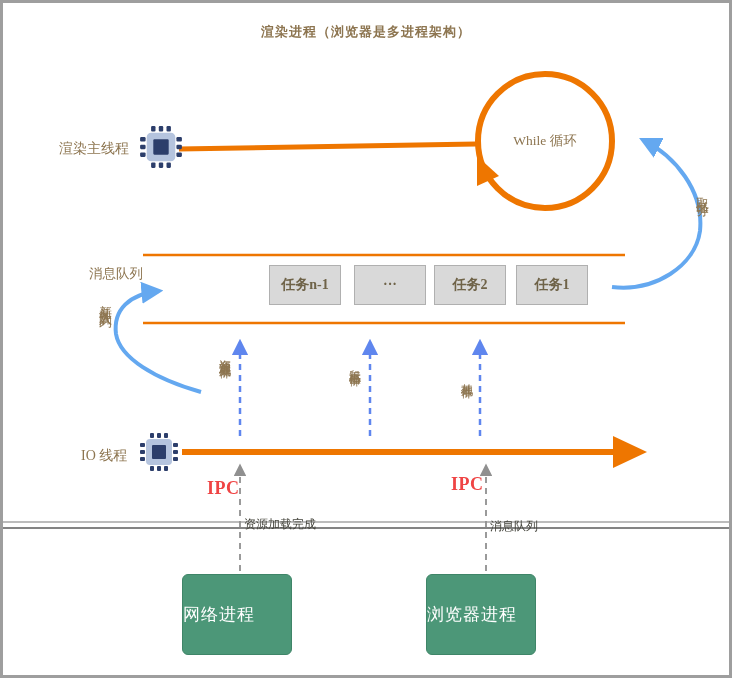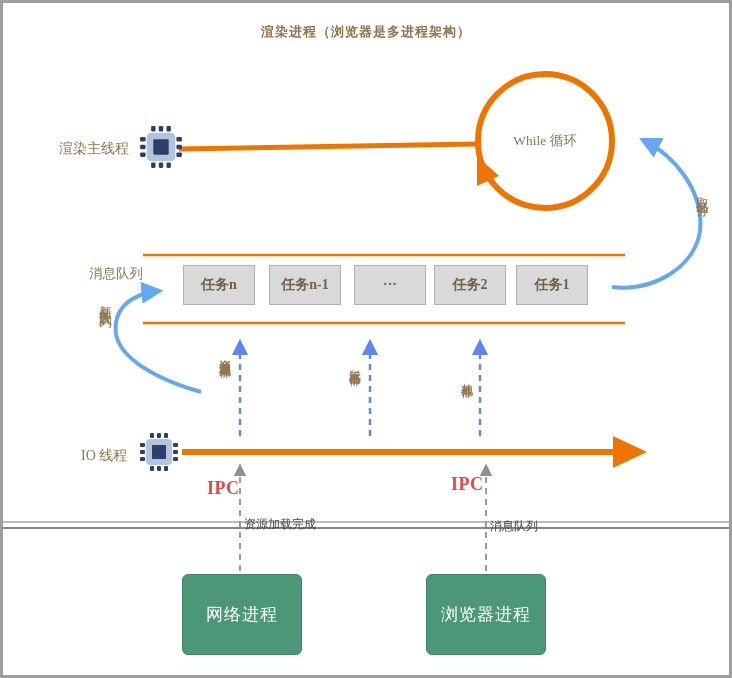--- a/index.html
+++ b/index.html
@@ -41,24 +41,24 @@
     box-sizing:border-box;
     display:flex;align-items:center;justify-content:center;
     font-size:14px;font-weight:bold;color:#6f6348;
   }
   .ipc{
     font-size:18px;font-weight:bold;color:#ef4444;letter-spacing:0.5px;
   }
   .small-note{font-size:12px;color:#44443c;white-space:nowrap;margin-top:18px;}
   .chip{display:block;}
   .process-box{
-    top:571px;width:120px;height:81px;
+    top:571px;width:110px;height:81px;
     background:#4c9778;border:1px solid #3f8568;border-radius:6px;
     box-sizing:border-box;
-    display:flex;align-items:center;justify-content:center;
+    display:flex;align-items:center;justify-content:flex-start;
     color:#ffffff;font-size:17px;letter-spacing:1px;
   }
   #top-divider{left:0;top:518px;width:100%;height:2px;background:#bcbcbc;}
   #bottom-panel{
     left:0;top:524px;width:100%;height:154px;
     background:#ffffff;border-top:2px solid #848484;box-sizing:border-box;
   }
 </style>
 </head>
 <body>
@@ -129,21 +129,20 @@
   <div class="abs olive" id="while-circle-label">While 循环</div>
 
   <div class="abs olive vtext vtext-lg" style="left:692px;top:184px;">取出任务</div>
 
   <div class="abs olive" id="msg-queue-label">
     <div>消息队列</div>
   </div>
 
   <div class="abs olive vtext vtext-lg" style="left:95px;top:292px;">新任务入队列</div>
 
-  <div class="abs task-box" style="left:180px;">任务n</div>
   <div class="abs task-box" style="left:266px;">任务n-1</div>
   <div class="abs task-box" style="left:351px;">···</div>
   <div class="abs task-box" style="left:431px;">任务2</div>
   <div class="abs task-box" style="left:513px;">任务1</div>
 
   <div class="abs olive vtext" style="left:215px;top:347px;">资源加载完成事件</div>
   <div class="abs olive vtext" style="left:345px;top:357px;">鼠标点击事件</div>
   <div class="abs olive vtext" style="left:457px;top:371px;">其他事件</div>
 
   <div class="abs olive thread-label" style="left:78px;top:444px;">IO 线程</div>

